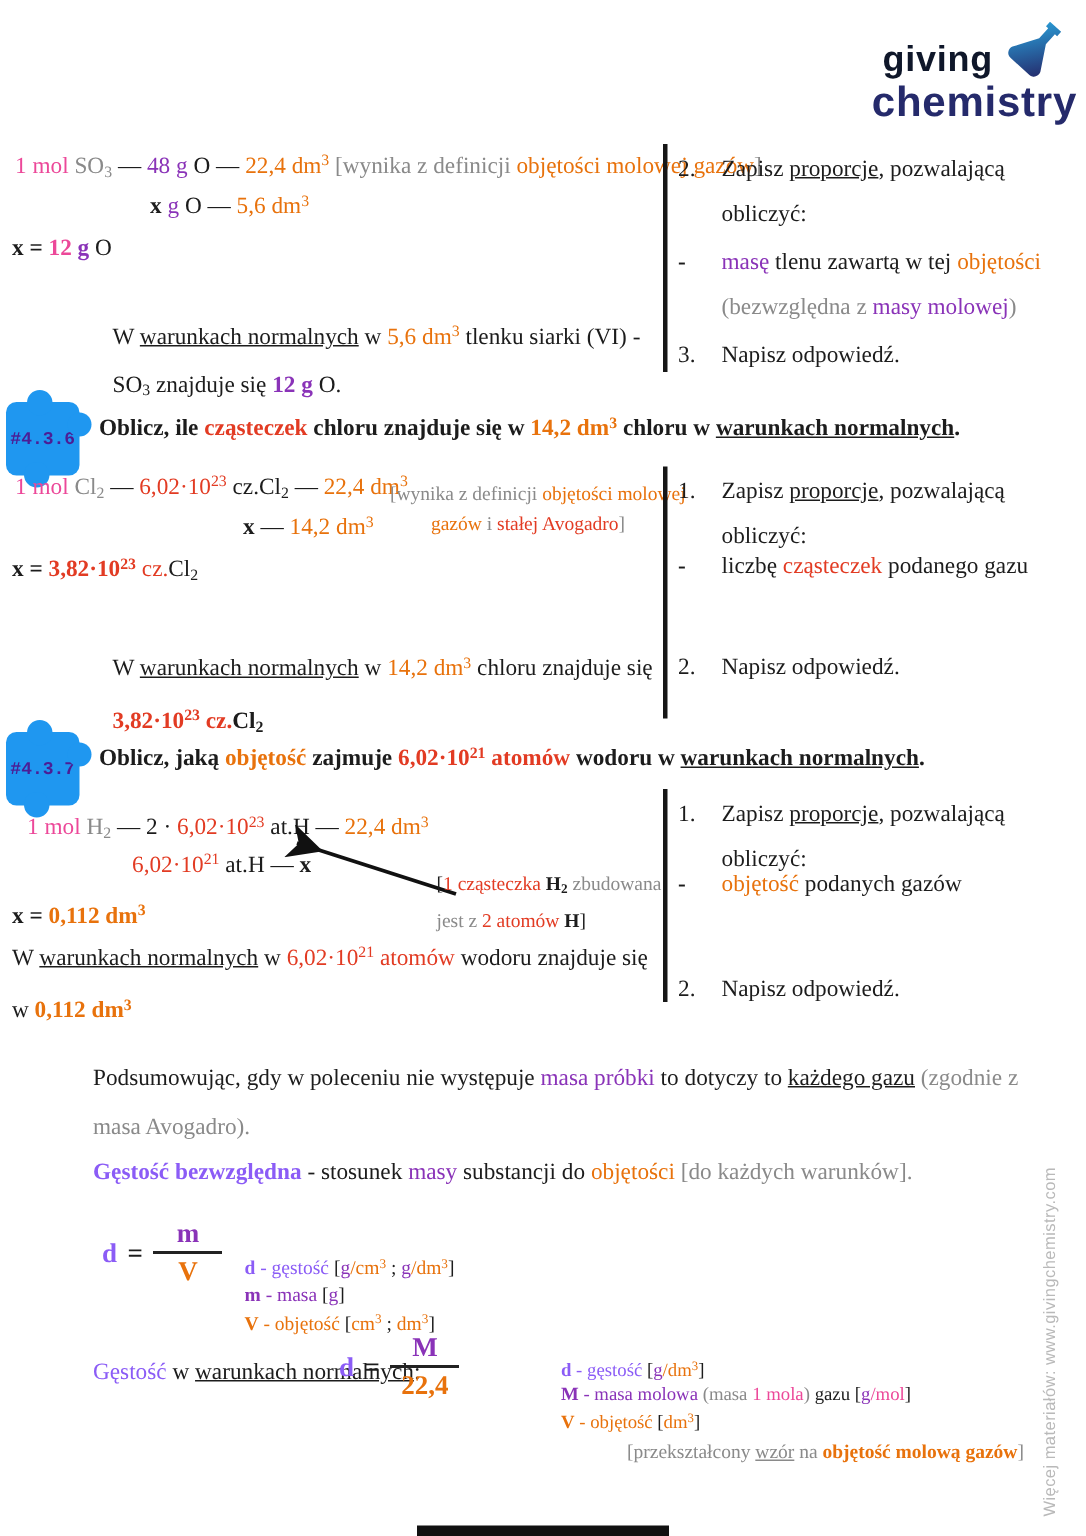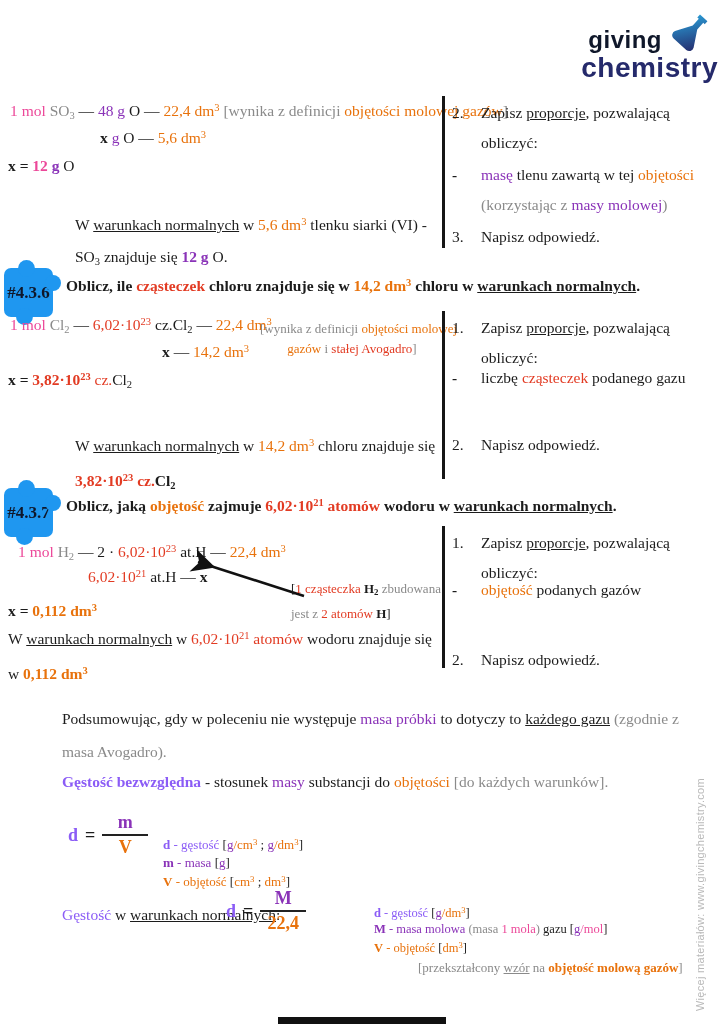--- a/index.html
+++ b/index.html
@@ -25,21 +25,21 @@
   .step{display:flex;gap:9px;line-height:30px}
   .step .num{min-width:20px;text-align:left}
   
   .sec-title{font-weight:600}
   
   .puzzle{position:absolute;width:49px;height:49px;background:#1f97f0;border-radius:7px}
   .puzzle::before{content:"";position:absolute;top:-8px;left:14px;width:17px;height:17px;border-radius:50%;background:#1f97f0}
   .puzzle::after{content:"";position:absolute;top:7px;right:-8px;width:16px;height:16px;border-radius:50%;background:#1f97f0}
   .puzzle .knob-b{position:absolute;bottom:-8px;left:12px;width:17px;height:17px;border-radius:50%;background:#1f97f0}
   .puzzle .plabel{position:absolute;inset:0;display:flex;align-items:center;justify-content:center;
-                  font-family:Liberation Serif, serif;font-weight:bold;font-size:17px;color:#0f172a}
+                  font-family:Liberation Mono, monospace;font-weight:bold;font-size:12px;color:#4c1d95}
   
   .logo{position:absolute;top:10px;right:6px;font-family:"Liberation Sans",sans-serif;font-weight:bold;text-align:right;line-height:1}
   .logo-top{display:flex;align-items:flex-end;justify-content:flex-end;gap:2px}
   .logo .l1{color:#0f172a;font-size:24px;letter-spacing:0.5px;padding-bottom:2px}
   .logo .l2{color:#252a6b;font-size:28px;margin-top:0px;letter-spacing:0.5px}
   
   .formula{display:flex;align-items:center;gap:7px;font-size:18px;font-weight:bold}
   .frac{display:flex;flex-direction:column;align-items:center;min-width:46px}
   .fbar{align-self:stretch;height:2px;background:#222;margin:1px 0}
   
@@ -93,21 +93,21 @@
     <div class="num">2.</div>
     <div>
       <div><span>Zapisz </span><span class="und">proporcje</span><span>, pozwalającą</span></div>
       <div><span>obliczyć:</span></div>
     </div>
   </div>
   <div class="abs step" style="left:452px;top:160px">
     <div class="num bold">-</div>
     <div>
       <div><span class="purple">masę</span><span> tlenu zawartą w tej </span><span class="orange">objętości</span></div>
-      <div><span class="gray">(korzystając z </span><span class="purple">masy molowej</span><span class="gray">)</span></div>
+      <div><span class="gray">(bezwzględna z </span><span class="purple">masy molowej</span><span class="gray">)</span></div>
     </div>
   </div>
   <div class="abs step" style="left:452px;top:222px">
     <div class="num">3.</div>
     <div>
         <div><span>Napisz odpowiedź.</span></div>
       </div>
   </div>
 
   <div class="puzzle" style="left:4px;top:268px">

